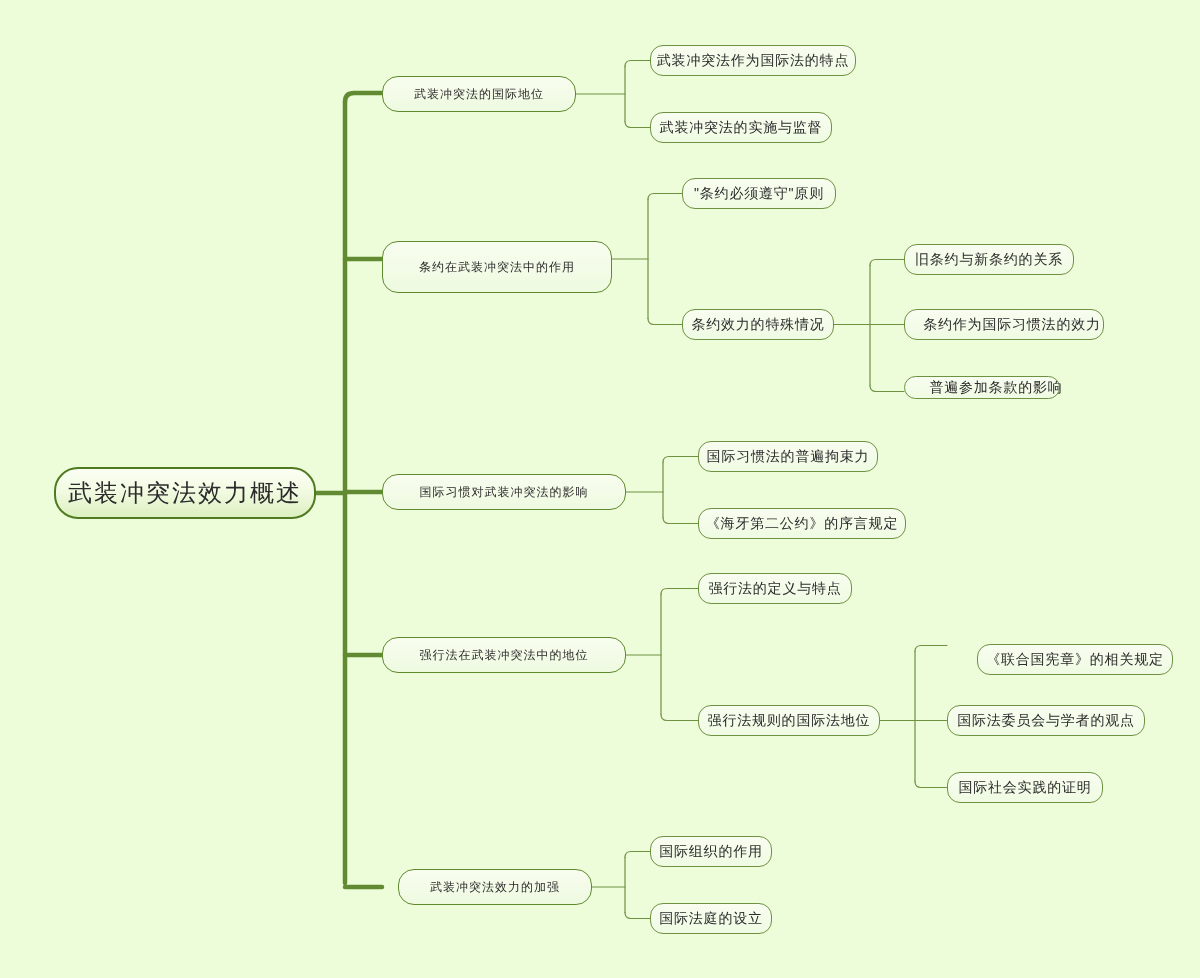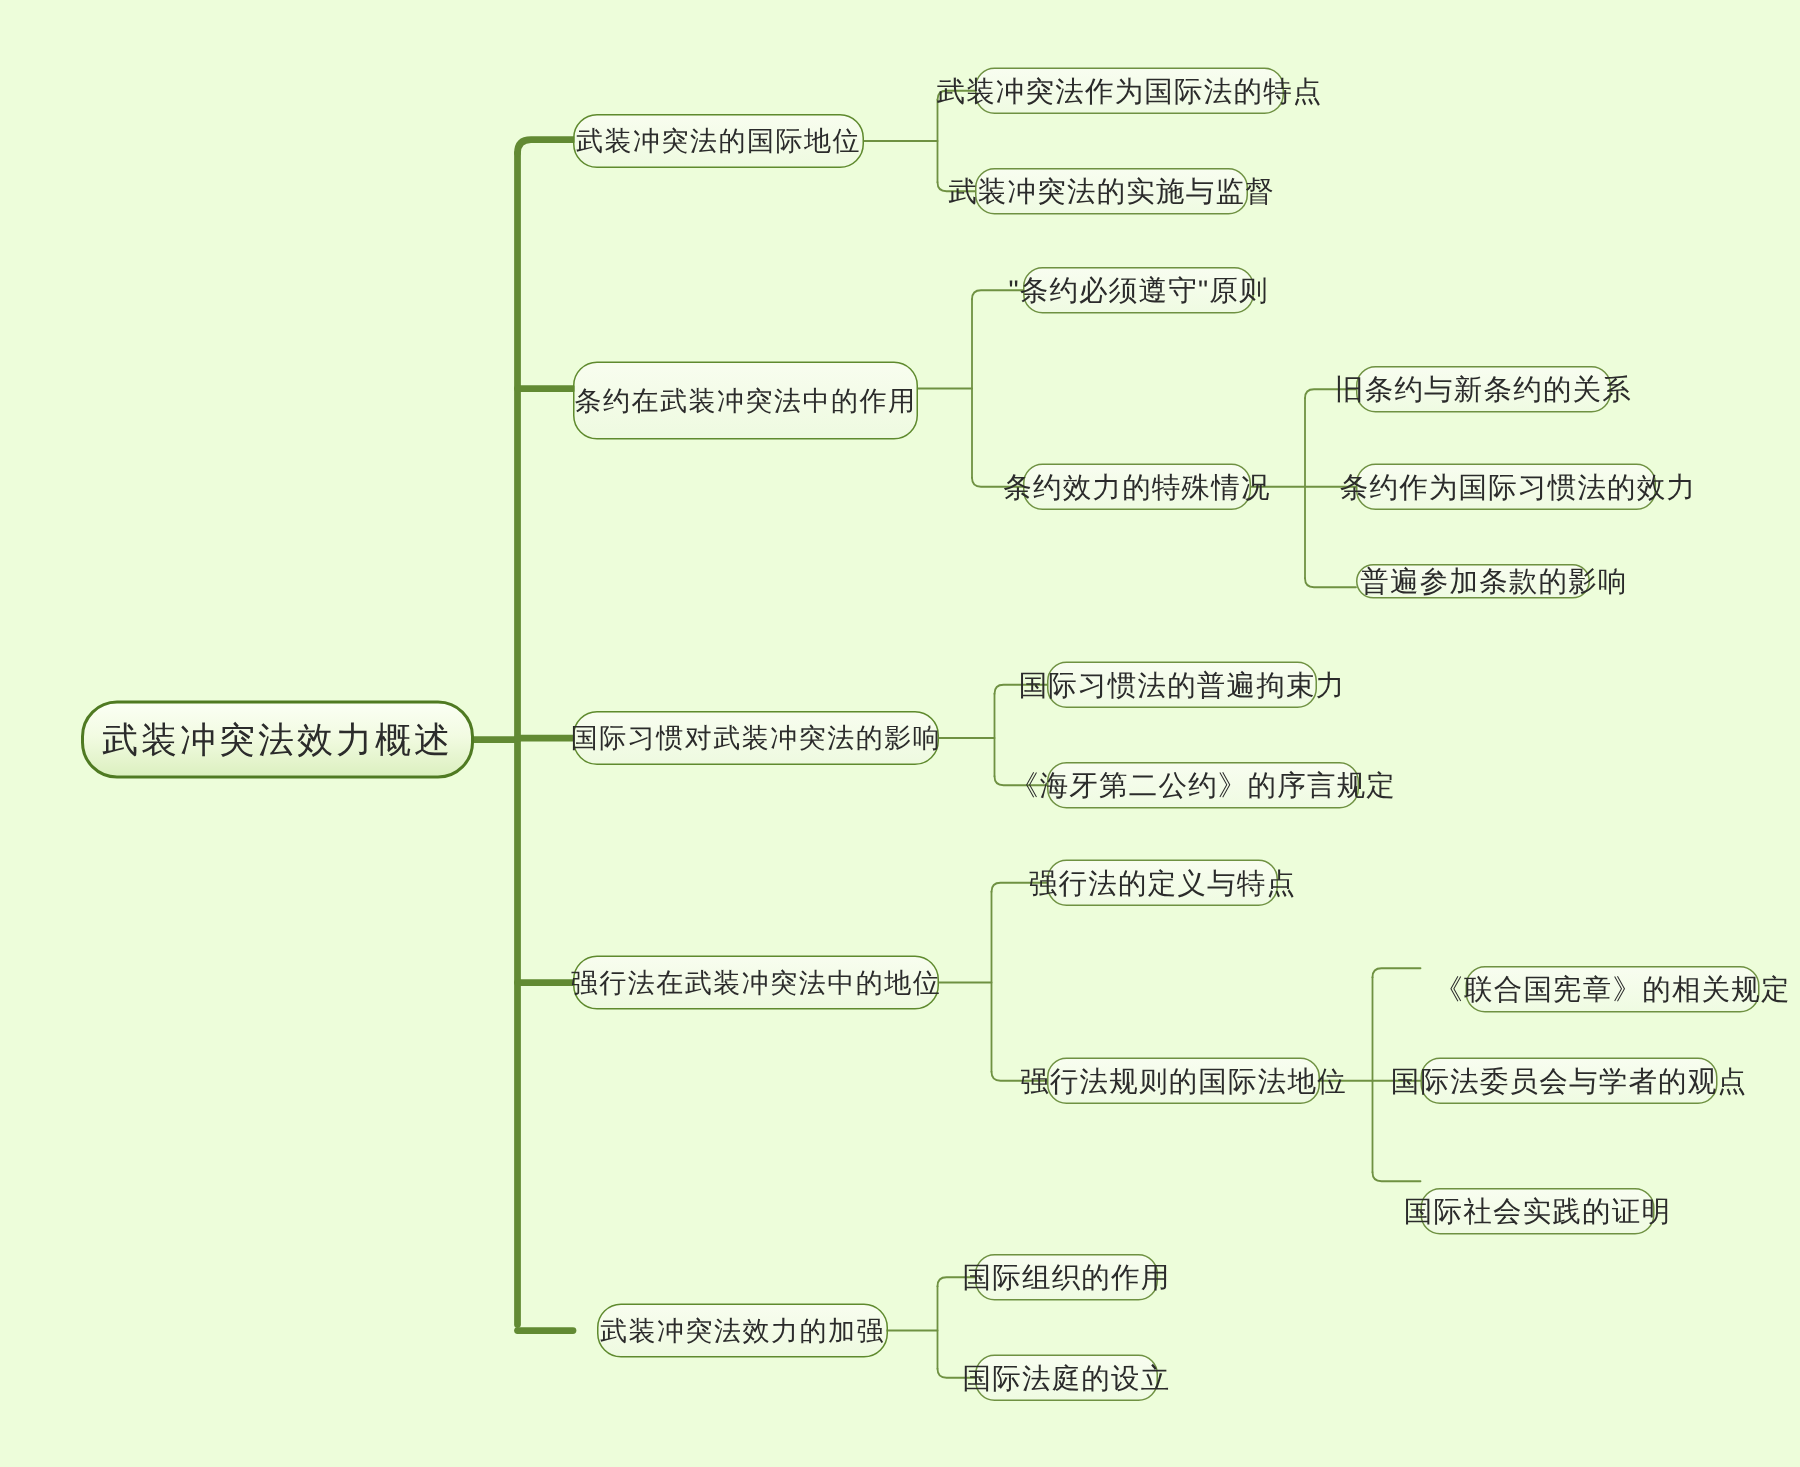--- a/index.html
+++ b/index.html
@@ -40,28 +40,28 @@
     border-radius: 22px;
     background: linear-gradient(to bottom, #fbfff4 0%, #f2fbe2 45%, #dcf0c0 100%);
     font-size: 24px;
     letter-spacing: 2px;
     border-radius: 24px;
   }
   .node.lvl2 {
     border: 1.6px solid #5f8a2e;
     border-radius: 16px;
     background: linear-gradient(to bottom, #f8fdef 0%, #eefae0 100%);
-    font-size: 18px;
+    font-size: 12px;
     letter-spacing: 1px;
   }
   .node.lvl3 {
     border: 1.2px solid #6f9142;
     border-radius: 13px;
     background: linear-gradient(to bottom, #f8fdf0 0%, #effbe2 100%);
-    font-size: 19px;
+    font-size: 14px;
     letter-spacing: 0.8px;
   }
 </style>
 </head>
 <body>
 
 <div id="canvas">
   <svg id="edges" width="1200" height="978" viewBox="0 0 1200 978">
       <path d="M 316 493 H 345" fill="none" stroke="#628a33" stroke-width="4.5" stroke-linecap="round" stroke-linejoin="round"></path>
       <path d="M 345 102 V 883" fill="none" stroke="#628a33" stroke-width="4.5" stroke-linecap="round" stroke-linejoin="round"></path>
@@ -149,21 +149,21 @@
       </div>
       <div class="node lvl3" style="left: 698px; top: 705px; width: 182px; height: 31px;">
         <span>强行法规则的国际法地位</span>
       </div>
       <div class="node lvl3" style="left: 977px; top: 630px; width: 196px; height: 31px; margin-top: 14px;">
         <span>《联合国宪章》的相关规定</span>
       </div>
       <div class="node lvl3" style="left: 947px; top: 705px; width: 198px; height: 31px;">
         <span>国际法委员会与学者的观点</span>
       </div>
-      <div class="node lvl3" style="left: 947px; top: 792px; width: 156px; height: 31px;">
+      <div class="node lvl3" style="left: 947px; top: 772px; width: 156px; height: 31px;">
         <span>国际社会实践的证明</span>
       </div>
       <div class="node lvl2" style="left: 398px; top: 869px; width: 194px; height: 36px;">
         <span>武装冲突法效力的加强</span>
       </div>
       <div class="node lvl3" style="left: 650px; top: 836px; width: 122px; height: 31px;">
         <span>国际组织的作用</span>
       </div>
       <div class="node lvl3" style="left: 650px; top: 903px; width: 122px; height: 31px;">
         <span>国际法庭的设立</span>

